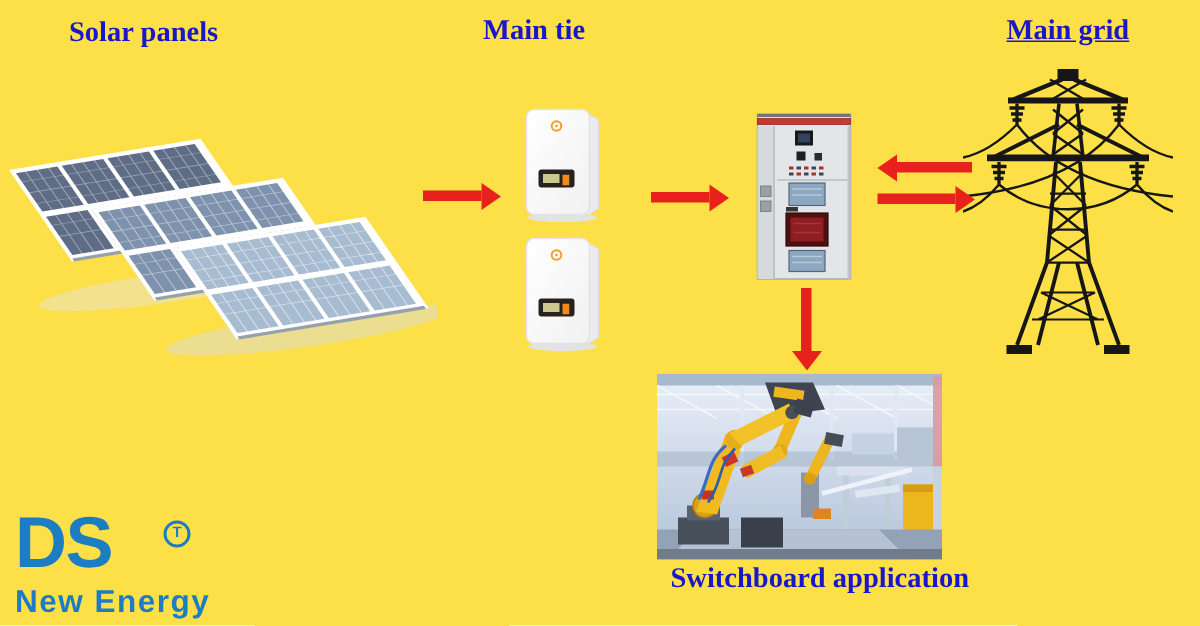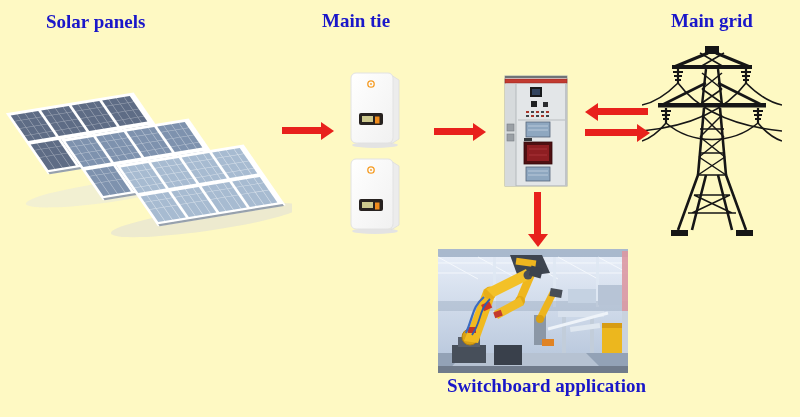--- a/index.html
+++ b/index.html
@@ -1,16 +1,16 @@
 <!DOCTYPE html>
 <html style="--label-text: #1a17c9; --arrow-red: #e8211c; --logo-blue: #1d7dc2; --panel-blue: #7e92ae; --robot-yellow: #f1ba1f; --cabinet-red-stripe: #c23a30; --inverter-accent: #f08b1c;"><head>
 <meta charset="utf-8">
 <style>
   html,body{margin:0;padding:0;background:#fff;}
-  .stage{position:relative;width:800px;height:417px;background:#fef9c3;overflow:hidden;
+  .stage{position:relative;width:800px;height:417px;background:#fde047;overflow:hidden;
          font-family:"Liberation Serif",serif;}
   .lbl{position:absolute;color:var(--label-text,#1a17c9);font-weight:bold;font-size:19px;
        line-height:20px;white-space:pre;}
   .illus{position:absolute;}
   
   .arrow-r{position:absolute;height:7px;background:var(--arrow-red,#e8211c);}
   .arrow-r::after{content:"";position:absolute;right:-13px;top:-5.5px;width:0;height:0;
       border-top:9px solid transparent;border-bottom:9px solid transparent;
       border-left:13px solid var(--arrow-red,#e8211c);}
   .arrow-l{position:absolute;height:7px;background:var(--arrow-red,#e8211c);}
@@ -31,21 +31,21 @@
   .logo-name{font-size:21px;font-weight:bold;letter-spacing:1px;color:var(--logo-blue,#1d7dc2);
              margin-top:2px;}
 </style>
 </head>
 <body>
 
 <div class="stage">
 
   <div class="lbl" style="left:46px;top:12px;">Solar panels</div>
   <div class="lbl" style="left:322px;top:11px;"><span>Main tie</span><br></div>
-  <div class="lbl" style="left:671px;top:11px;">Main grid</div>
+  <div class="lbl" style="left:671px;top:11px;text-decoration:underline;">Main grid</div>
   <div class="lbl" style="left:447px;top:376px;">Switchboard application</div>
 
   <svg class="illus" style="left:0;top:42px;" width="292" height="200" viewBox="0 0 292 200">
     <defs>
       <g id="modcells">
         <rect x="-0.012" y="-0.015" width="1.047" height="1.05" fill="#ffffff"></rect>
         <rect x="0.012" y="0.03" width="0.226" height="0.44"></rect>
         <rect x="0.262" y="0.03" width="0.226" height="0.44"></rect>
         <rect x="0.512" y="0.03" width="0.226" height="0.44"></rect>
         <rect x="0.762" y="0.03" width="0.226" height="0.44"></rect>
@@ -242,14 +242,19 @@
     </g>
     <rect x="104" y="90" width="12" height="7" fill="#e08324"></rect>
   </svg>
 
   <div class="arrow-r" style="left:282px;top:127px;width:39px;"></div>
   <div class="arrow-r" style="left:434px;top:128px;width:39px;"></div>
   <div class="arrow-l" style="left:598px;top:108px;width:50px;"></div>
   <div class="arrow-r" style="left:585px;top:129px;width:52px;"></div>
   <div class="arrow-d" style="left:534px;top:192px;height:43px;"></div>
 
+  <div class="logo">
+    <div class="logo-ds">DS</div>
+    <div class="logo-tm">T</div>
+    <div class="logo-name">New Energy</div>
+  </div>
 
 </div>
 
 </body></html>

